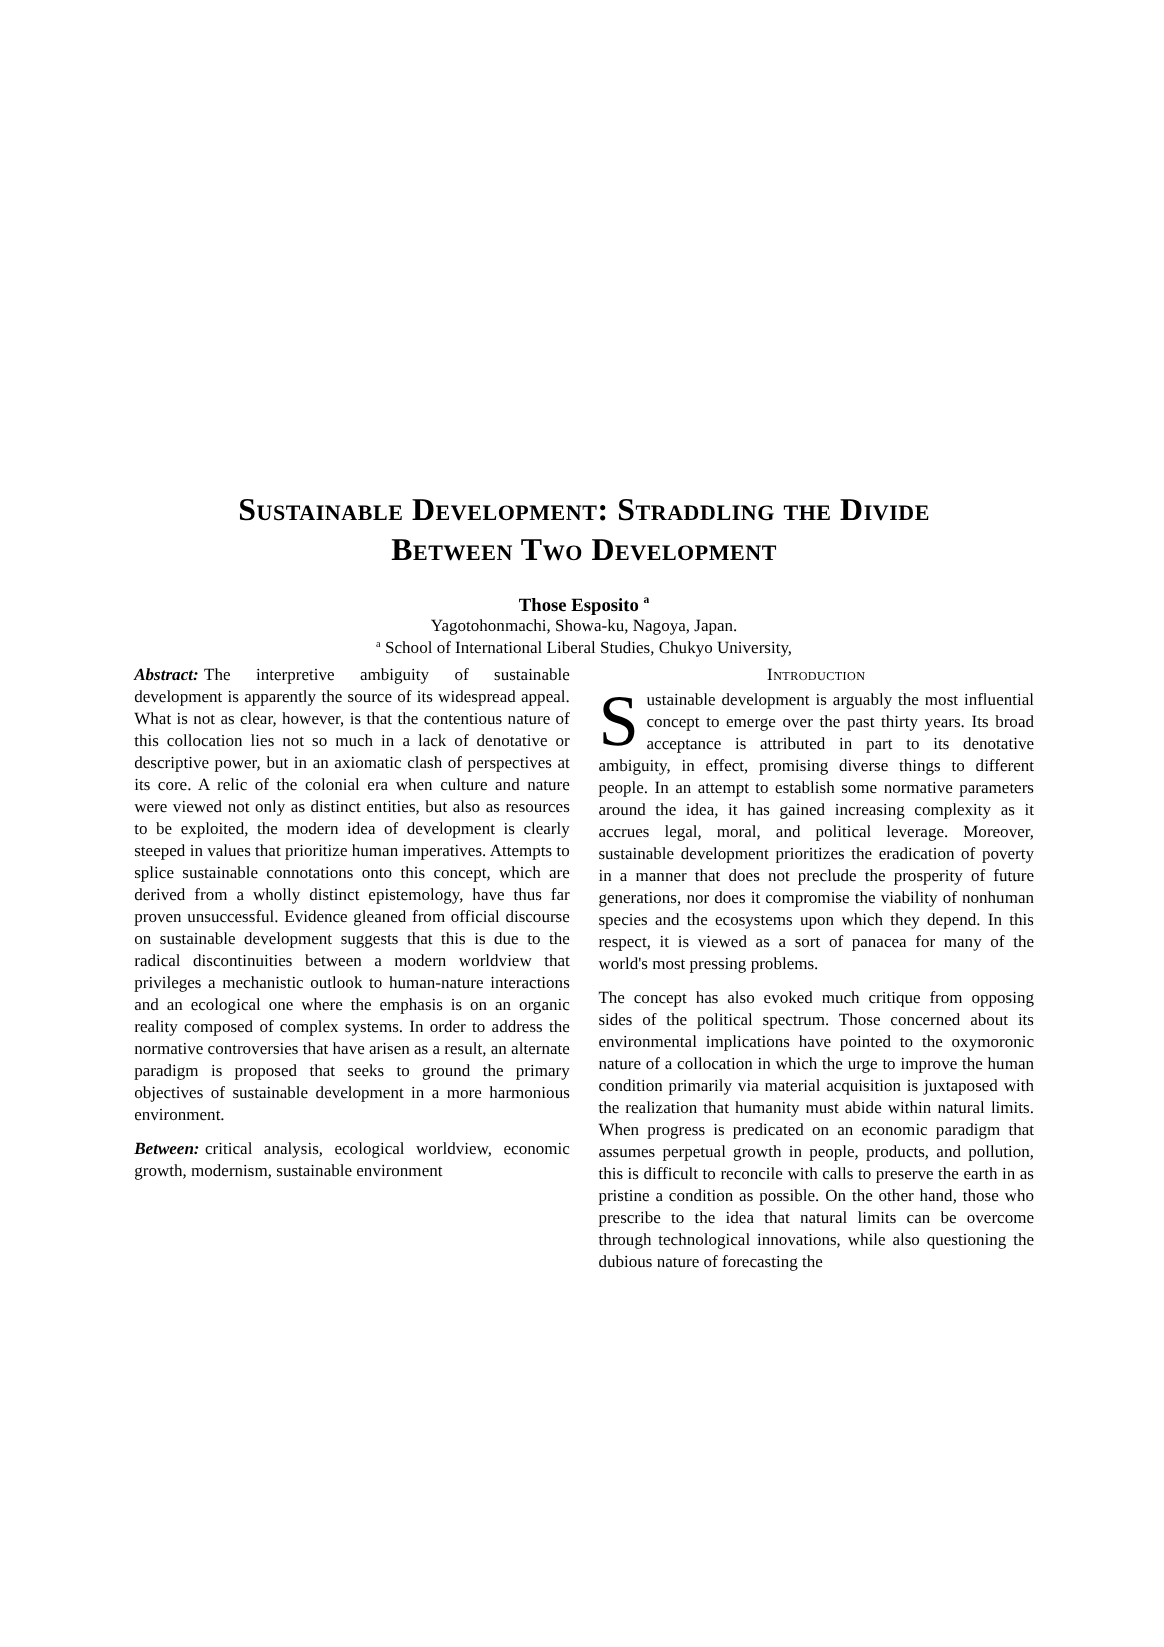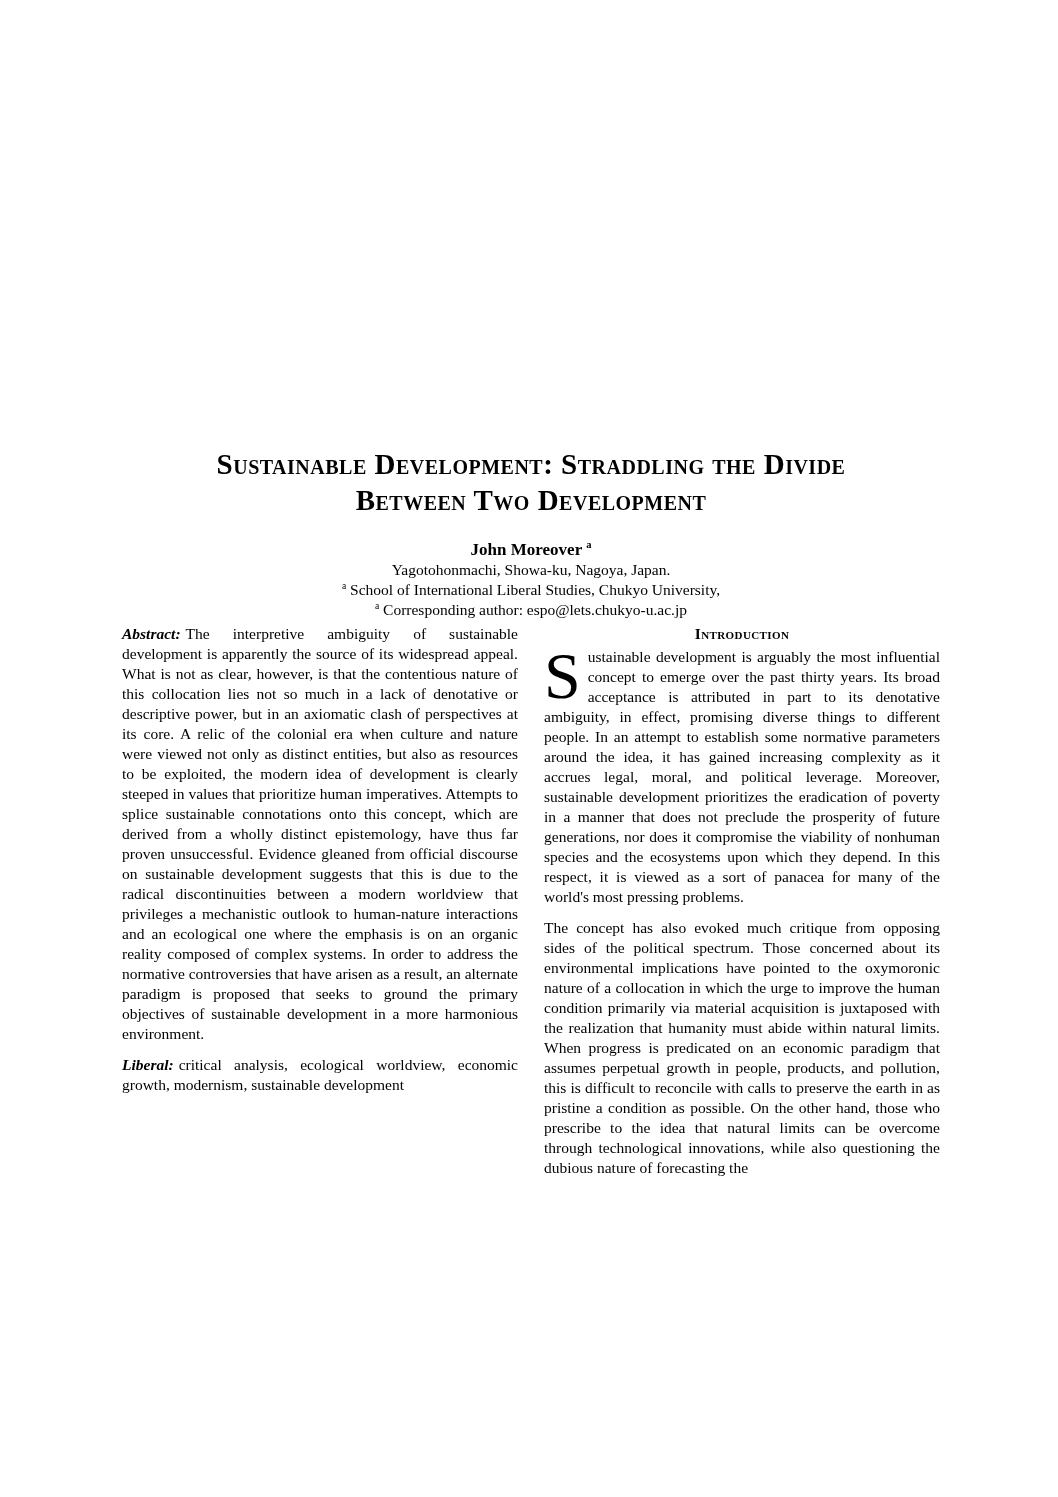--- a/index.html
+++ b/index.html
@@ -63,21 +63,21 @@
   }
   .col p { margin: 0 0 11px 0; }
   .inline-label {
     font-weight: bold;
     font-style: italic;
     margin-right: 5px;
   }
   h2.section-heading {
     margin: 0 0 3px 0;
     font-size: 15.5px;
-    font-weight: bold;
+    font-weight: normal;
     font-variant: small-caps;
     text-align: center;
     line-height: 20px;
     letter-spacing: 0.4px;
   }
   .dropcap {
     float: left;
     font-size: 66px;
     line-height: 52px;
     padding: 3px 7px 0 0;
@@ -88,35 +88,34 @@
 <body>
 
 <div class="page">
 
   <header class="title-block">
     <h1 class="paper-title">
       <span class="tline">Sustainable Development: Straddling the Divide</span>
       <span class="tline">Between Two Development</span>
     </h1>
 
-    <div class="author-line"><span>John Moreover</span> <sup>a</sup></div>
+    <div class="author-line"><span>Those Esposito</span> <sup>a</sup></div>
 
     <div class="affil">
       <div>Yagotohonmachi, Showa-ku, Nagoya, Japan.</div>
       <div><sup>a</sup> <span>School of International Liberal Studies, Chukyo University,</span></div>
-      <div><sup>a</sup> <span>Corresponding author: espo@lets.chukyo-u.ac.jp</span></div>
     </div>
 
   </header>
 
   <div class="columns">
 
     <section class="col">
       <p><span class="inline-label">Abstract:</span><span>The interpretive ambiguity of sustainable development is apparently the source of its widespread appeal. What is not as clear, however, is that the contentious nature of this collocation lies not so much in a lack of denotative or descriptive power, but in an axiomatic clash of perspectives at its core. A relic of the colonial era when culture and nature were viewed not only as distinct entities, but also as resources to be exploited, the modern idea of development is clearly steeped in values that prioritize human imperatives. Attempts to splice sustainable connotations onto this concept, which are derived from a wholly distinct epistemology, have thus far proven unsuccessful. Evidence gleaned from official discourse on sustainable development suggests that this is due to the radical discontinuities between a modern worldview that privileges a mechanistic outlook to human-nature interactions and an ecological one where the emphasis is on an organic reality composed of complex systems. In order to address the normative controversies that have arisen as a result, an alternate paradigm is proposed that seeks to ground the primary objectives of sustainable development in a more harmonious environment.</span></p>
-      <p><span class="inline-label">Liberal:</span><span>critical analysis, ecological worldview, economic growth, modernism, sustainable development</span></p>
+      <p><span class="inline-label">Between:</span><span>critical analysis, ecological worldview, economic growth, modernism, sustainable environment</span></p>
     </section>
 
     <section class="col">
       <h2 class="section-heading">Introduction</h2>
       <p><span class="dropcap">S</span><span>ustainable development is arguably the most influential concept to emerge over the past thirty years. Its broad acceptance is attributed in part to its denotative ambiguity, in effect, promising diverse things to different people. In an attempt to establish some normative parameters around the idea, it has gained increasing complexity as it accrues legal, moral, and political leverage. Moreover, sustainable development prioritizes the eradication of poverty in a manner that does not preclude the prosperity of future generations, nor does it compromise the viability of nonhuman species and the ecosystems upon which they depend. In this respect, it is viewed as a sort of panacea for many of the world's most pressing problems.</span></p>
       <p>The concept has also evoked much critique from opposing sides of the political spectrum. Those concerned about its environmental implications have pointed to the oxymoronic nature of a collocation in which the urge to improve the human condition primarily via material acquisition is juxtaposed with the realization that humanity must abide within natural limits. When progress is predicated on an economic paradigm that assumes perpetual growth in people, products, and pollution, this is difficult to reconcile with calls to preserve the earth in as pristine a condition as possible. On the other hand, those who prescribe to the idea that natural limits can be overcome through technological innovations, while also questioning the dubious nature of forecasting the</p>
     </section>
 
   </div>
 </div>

